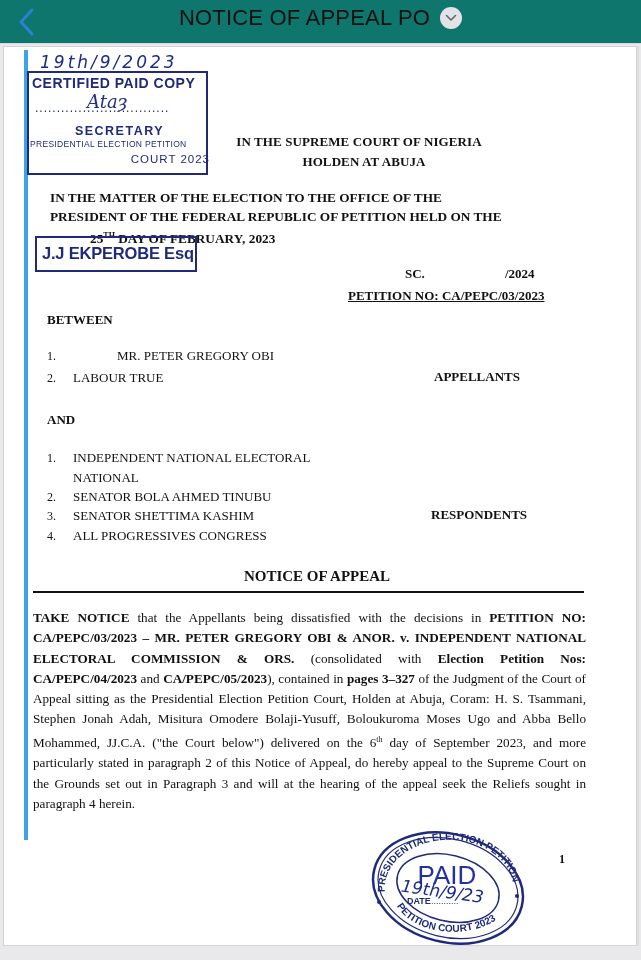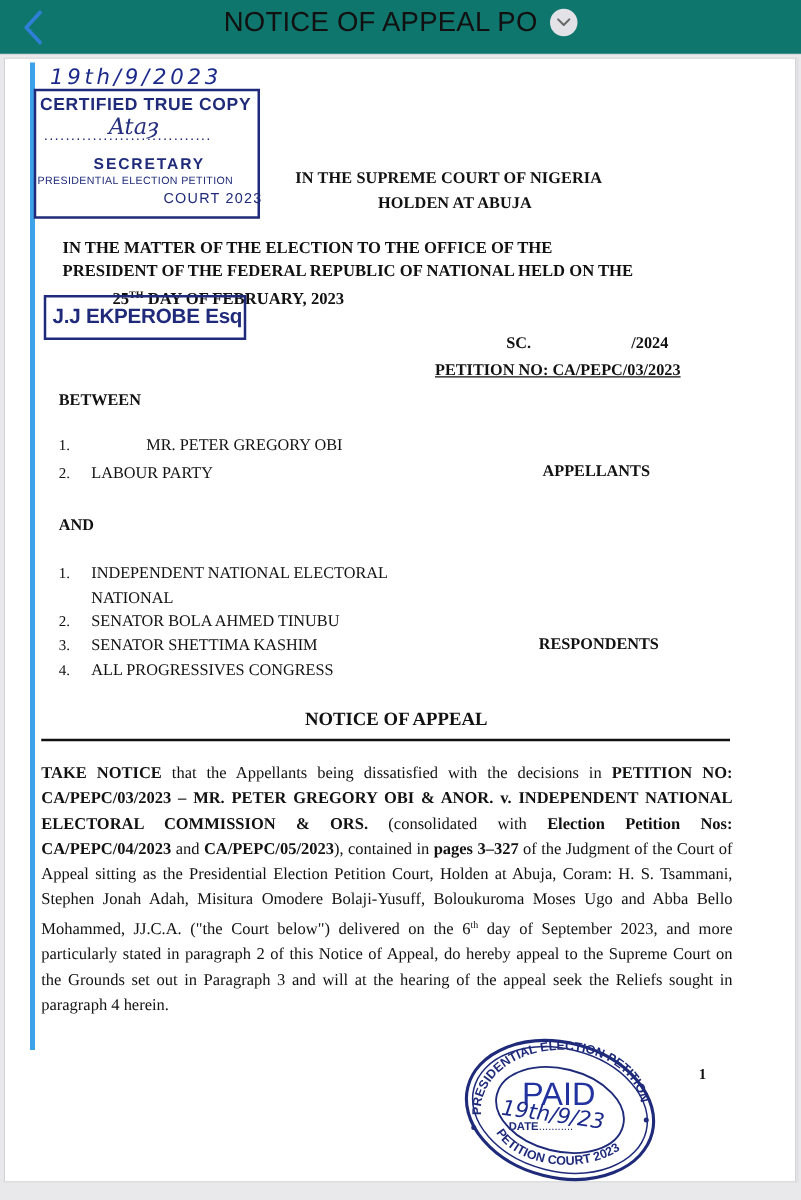--- a/index.html
+++ b/index.html
@@ -72,53 +72,53 @@
     </span>
   </div>
 </div>
 
 <div class="page"></div>
 <div class="edge-left"></div>
 
 <div class="handwritten date-hand">19th/9/2023</div>
 
 <div class="stamp-ctc">
-  <div class="l1">CERTIFIED TRUE COPY</div>
+  <div class="l1">CERTIFIED PAID COPY</div>
   <div class="dots">...............................</div>
   <div class="sig">Ataȝ</div>
   <div class="l3">SECRETARY</div>
   <div class="l4">PRESIDENTIAL ELECTION PETITION</div>
   <div class="l5">COURT 2023</div>
 </div>
 
 <div class="court-head">
   <div class="cline1">IN THE SUPREME COURT OF NIGERIA</div>
   <div>HOLDEN AT ABUJA</div>
 </div>
 
 <div class="matter">
   <div>IN THE MATTER OF THE ELECTION TO THE OFFICE OF THE</div>
-  <div>PRESIDENT OF THE FEDERAL REPUBLIC OF NATIONAL HELD ON THE</div>
+  <div>PRESIDENT OF THE FEDERAL REPUBLIC OF PETITION HELD ON THE</div>
   <div style="padding-left:40px;">
     <span>25</span><sup style="font-size:8px;">TH</sup><span> DAY OF FEBRUARY, 2023</span>
   </div>
 </div>
 
 <div class="stamp-jj">J.J EKPEROBE Esq</div>
 
 <div class="sc-line a">SC.</div>
 <div class="sc-line b">/2024</div>
 <div class="petition-no">PETITION NO: CA/PEPC/03/2023</div>
 
 <div class="label-bold" style="left:47px; top:312px;">BETWEEN</div>
 
 <div class="num" style="top:349px;">1.</div>
 <div class="party" style="top:348px;margin-left:44px;">MR. PETER GREGORY OBI</div>
 <div class="num" style="top:371px;">2.</div>
-<div class="party" style="top:370px;">LABOUR PARTY</div>
+<div class="party" style="top:370px;">LABOUR TRUE</div>
 <div class="label-bold" style="left:434px; top:369px;">APPELLANTS</div>
 
 <div class="label-bold" style="left:47px; top:412px;">AND</div>
 
 <div class="num" style="top:451px;">1.</div>
 <div class="party" style="top:450px;">INDEPENDENT NATIONAL ELECTORAL</div>
 <div class="party" style="top:470px;">NATIONAL</div>
 <div class="num" style="top:490px;">2.</div>
 <div class="party" style="top:489px;">SENATOR BOLA AHMED TINUBU</div>
 <div class="num" style="top:509px;">3.</div>

